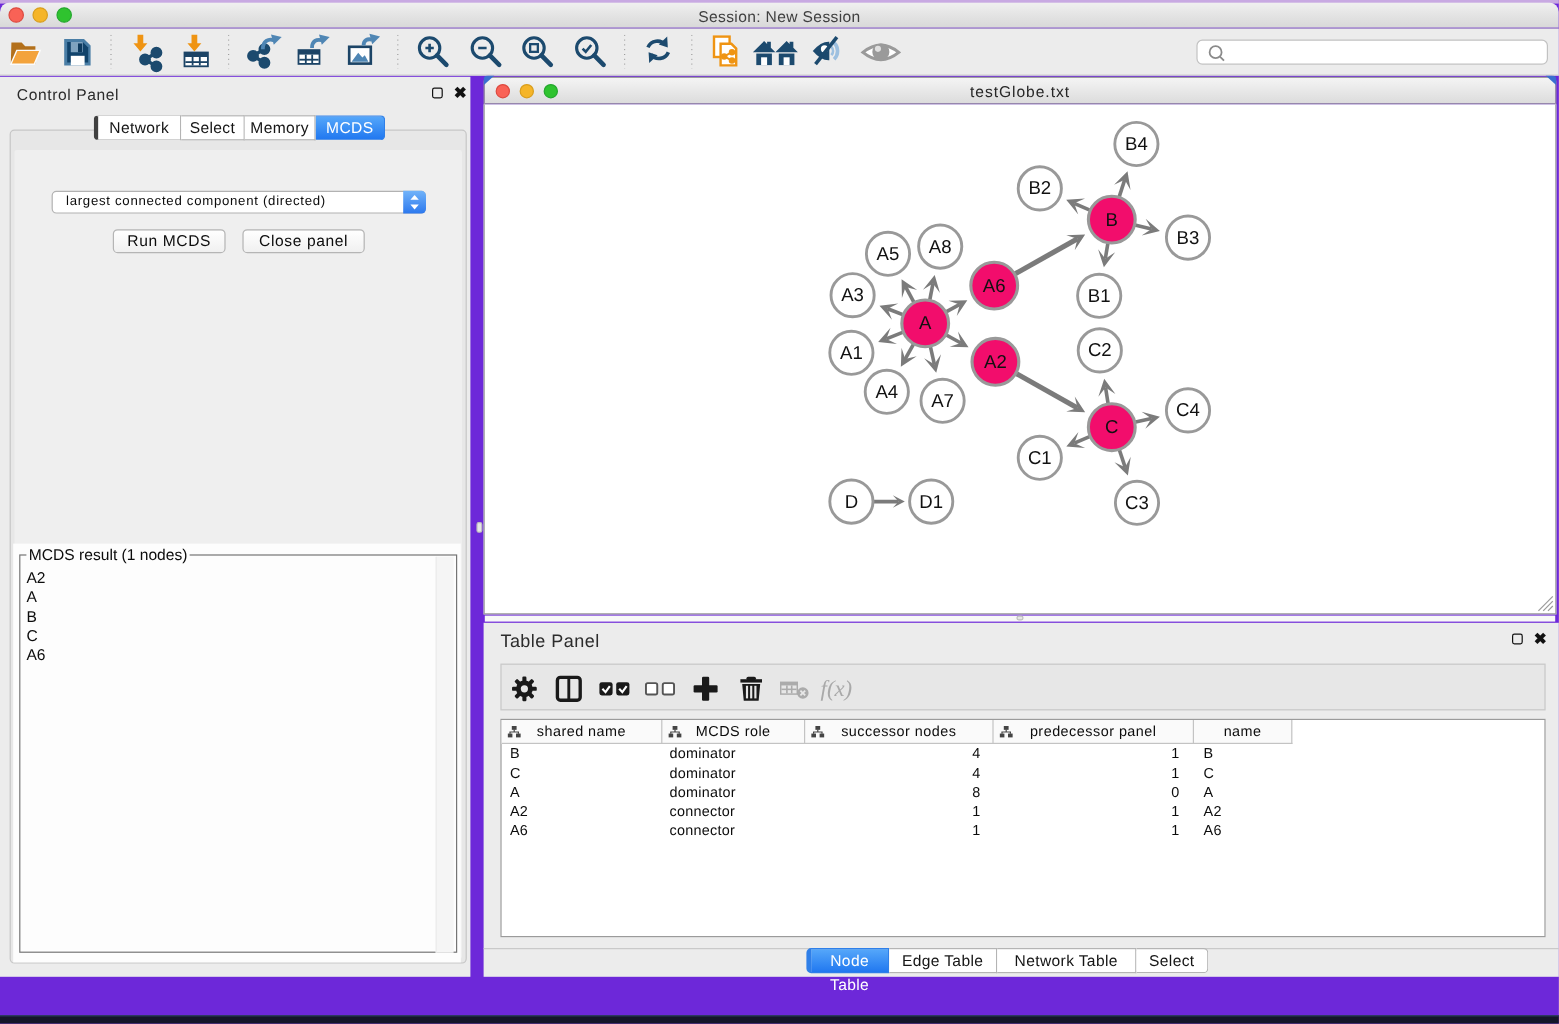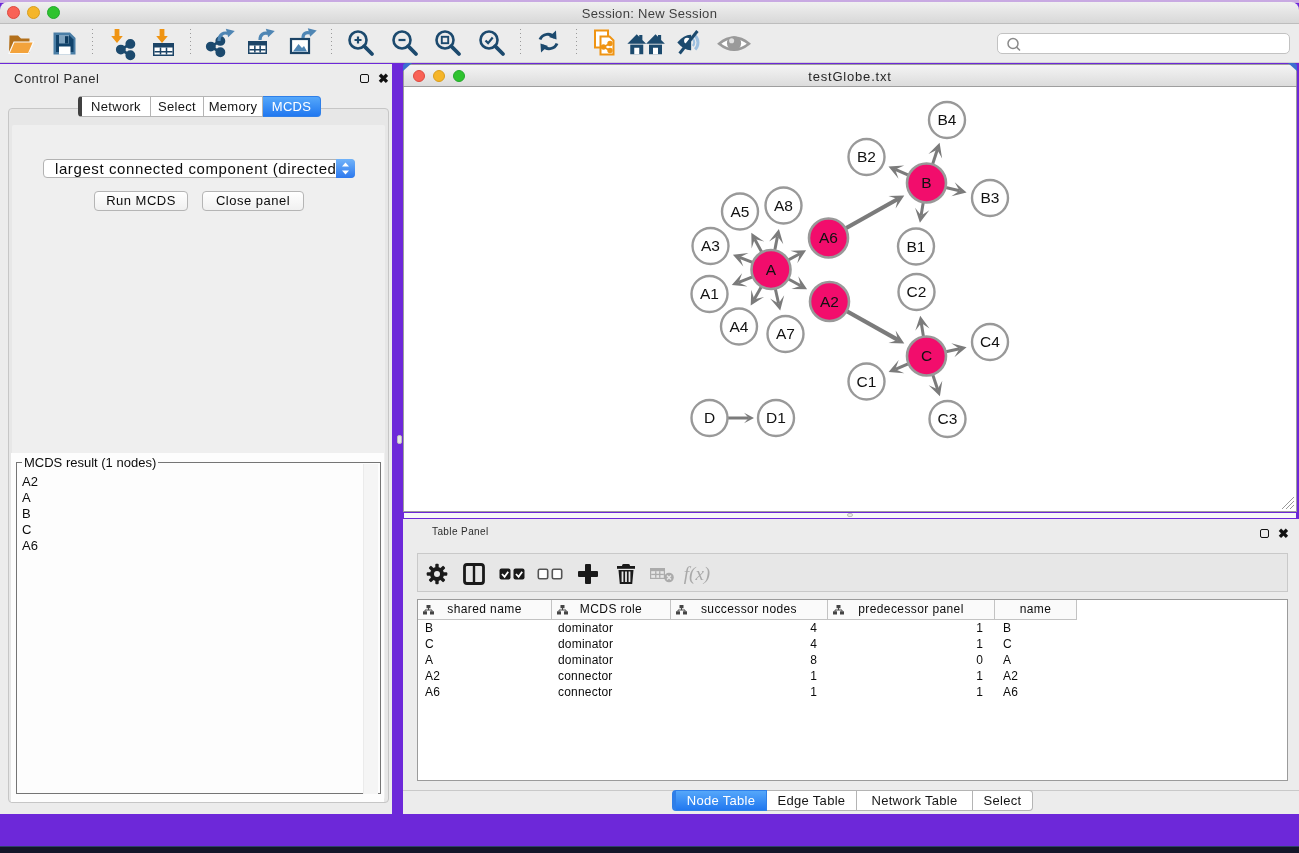--- a/index.html
+++ b/index.html
@@ -22,36 +22,36 @@
 #cpanel{position:absolute;left:0;top:64px;width:392px;height:750px;background:#ececec}
 #cpanel .ptitle{position:absolute;left:14px;top:7px;font-size:13px;color:#2c2c2c;letter-spacing:0.5px}
 .tabrow{position:absolute;display:flex;height:21px}
 .tab{height:21px;line-height:20px;font-size:13px;color:#151515;background:#fff;border:1px solid #b4b4b4;border-left:none;text-align:center;letter-spacing:0.3px}
 .tab.first{border-left:4px solid #404040;border-radius:4px 0 0 4px}
 .tab.last{border-radius:0 4px 4px 0}
 .tab.sel{background:linear-gradient(#55a7fa,#2178f0);color:#fff;border-color:#2f7fe8}
 #cbox{position:absolute;left:8px;top:44px;width:381px;height:695px;border:1px solid #c6c6c6;border-radius:4px;background:#e7e7e7}
 #cboxinner{position:absolute;left:3px;top:16px;width:373px;height:674px;background:#efefef;border-radius:2px}
 #optlabel{position:absolute;left:0;width:100%;top:72px;text-align:center;font-size:13px;color:#0c0c0c;letter-spacing:0.8px}
-#combo{position:absolute;left:43px;top:95px;width:312px;height:19px;background:#fff;border:1px solid #b2b2b2;border-radius:4px;font-size:15px;color:#0c0c0c;line-height:17px;padding-left:11px;letter-spacing:0.6px}
+#combo{position:absolute;left:43px;top:95px;width:312px;height:19px;background:#fff;border:1px solid #b2b2b2;border-radius:4px;font-size:11px;color:#0c0c0c;line-height:17px;padding-left:11px;letter-spacing:0.6px}
 #combobtn{position:absolute;right:-1px;top:-1px;width:19px;height:19px;border-radius:0 4px 4px 0;background:linear-gradient(#71b3f9,#2c78ee)}
 .btn{position:absolute;height:20px;background:linear-gradient(#ffffff,#f0f0f0);border:1px solid #b5b5b5;border-radius:4px;font-size:13px;color:#0c0c0c;text-align:center;line-height:18px;letter-spacing:0.5px}
 #wpanel{position:absolute;left:11px;top:389px;width:373px;height:349px;background:#fdfdfd;font-size:13px;color:#0c0c0c}
 #grpbox{position:absolute;left:5px;top:9px;width:365px;height:332px;border:1px solid #757575}
 #grplegend{position:absolute;left:5px;top:-8px;background:#fdfdfd;font-size:13px;color:#0c0c0c;padding:0 2px}
 #grpbox .row{height:16px;line-height:16px;padding-left:5px}
 #mscroll{position:absolute;right:2px;top:1px;width:15px;height:330px;background:#f5f5f5;border-left:1px solid #ebebeb}
 
 #netwin{position:absolute;left:403px;top:64px;width:894px;height:448px}
 #nettitle{position:absolute;left:0;top:0;width:894px;height:23px;background:linear-gradient(#f4f4f4,#dcdcdc);border:1px solid #9e9e9e;border-radius:4px 4px 0 0}
 #nettitle .title{position:absolute;left:0;right:0;top:4px;text-align:center;font-size:13px;color:#272727;letter-spacing:0.8px}
 #netcanvas{position:absolute;left:0;top:23px;width:894px;height:425px;background:#fff;border:1px solid #9e9e9e;border-top:none}
 
 #tpanel{position:absolute;left:403px;top:519px;width:896px;height:295px;background:#ececec}
-#tpanel .ptitle{position:absolute;left:29px;top:7px;font-size:10px;color:#2c2c2c;letter-spacing:0.4px}
+#tpanel .ptitle{position:absolute;left:14px;top:7px;font-size:15px;color:#2c2c2c;letter-spacing:0.4px}
 #ttoolbar{position:absolute;left:14px;top:34px;width:871px;height:39px;background:#e7e7e7;border:1px solid #c9c9c9}
 #ttable{position:absolute;left:14px;top:80px;width:871px;height:182px;background:#fff;border:1px solid #9b9b9b}
 #thead{position:absolute;left:0;top:0;width:659px;height:20px;background:#fafafa;border-bottom:1px solid #c3c3c3;font-size:12px;color:#0c0c0c}
 .thcell{position:absolute;top:0;height:20px;line-height:19px;text-align:center;border-right:1px solid #c3c3c3;letter-spacing:0.4px}
 .trow{position:absolute;font-size:12px;color:#0c0c0c;height:16px;line-height:16px;letter-spacing:0.2px}
 .tcell{position:absolute;top:0;height:16px}
 #btabs{position:absolute;left:269px;top:271px;display:flex}
 
 .paneicons{position:absolute;top:5px;right:3px}
 .sq{display:inline-block;width:9px;height:9px;border:1.5px solid #111;border-radius:2px;vertical-align:middle}
@@ -474,21 +474,21 @@
         <div class="trow" style="left:0;top:84px;width:660px">
 <div class="tcell" style="left:7px">A6</div>
           <div class="tcell" style="left:140px">connector</div>
 <div class="tcell" style="left:253px;width:146px;text-align:right">1</div>
 <div class="tcell" style="left:410px;width:155px;text-align:right">1</div>
 <div class="tcell" style="left:585px">A6</div>
         </div>
     </div>
     <div style="position:absolute;left:0;top:271px;width:896px;height:1px;background:#c9c9c9"></div>
     <div id="btabs">
-      <div class="tab first sel" style="width:95px">Node Table</div>
+      <div class="tab first sel" style="width:69px">Node Table</div>
       <div class="tab" style="width:90px">Edge Table</div>
       <div class="tab" style="width:116px">Network Table</div>
       <div class="tab last" style="width:60px">Select</div>
     </div>
   </div>
 
   <div id="desktop"></div>
   <div class="abs" style="left:397px;top:435px;width:5px;height:9px;background:#e6e6e6;border:1px solid #bdbdbd;border-radius:2px"></div>
   <div class="abs" style="left:404px;top:513px;width:892px;height:5px;background:#f8f8f8"></div>
   <div class="abs" style="left:847px;top:513px;width:6px;height:4px;background:#e6e6e6;border:1px solid #bdbdbd;border-radius:2px"></div>

